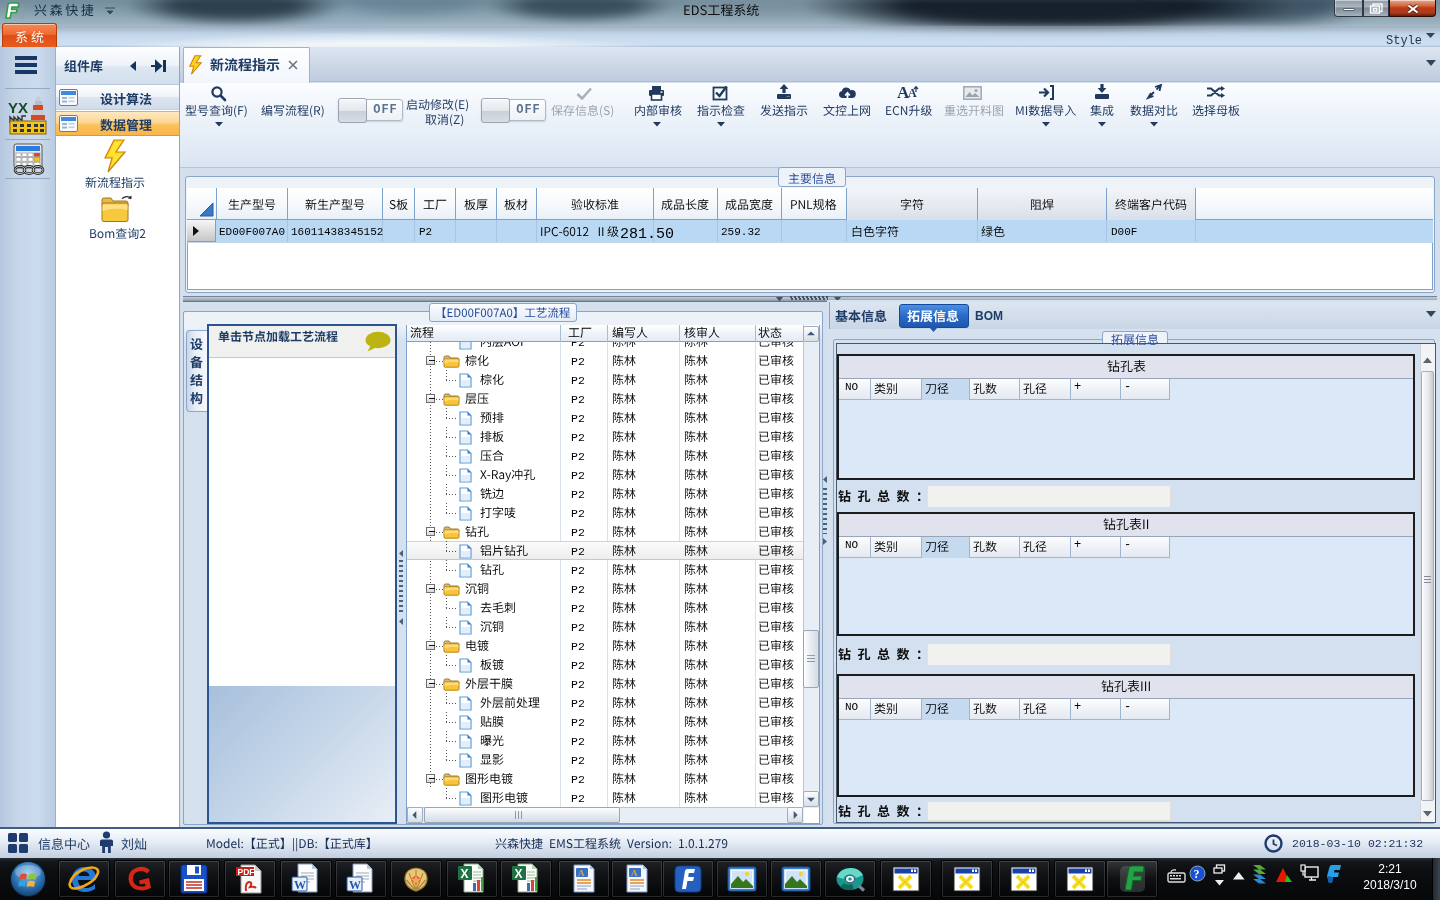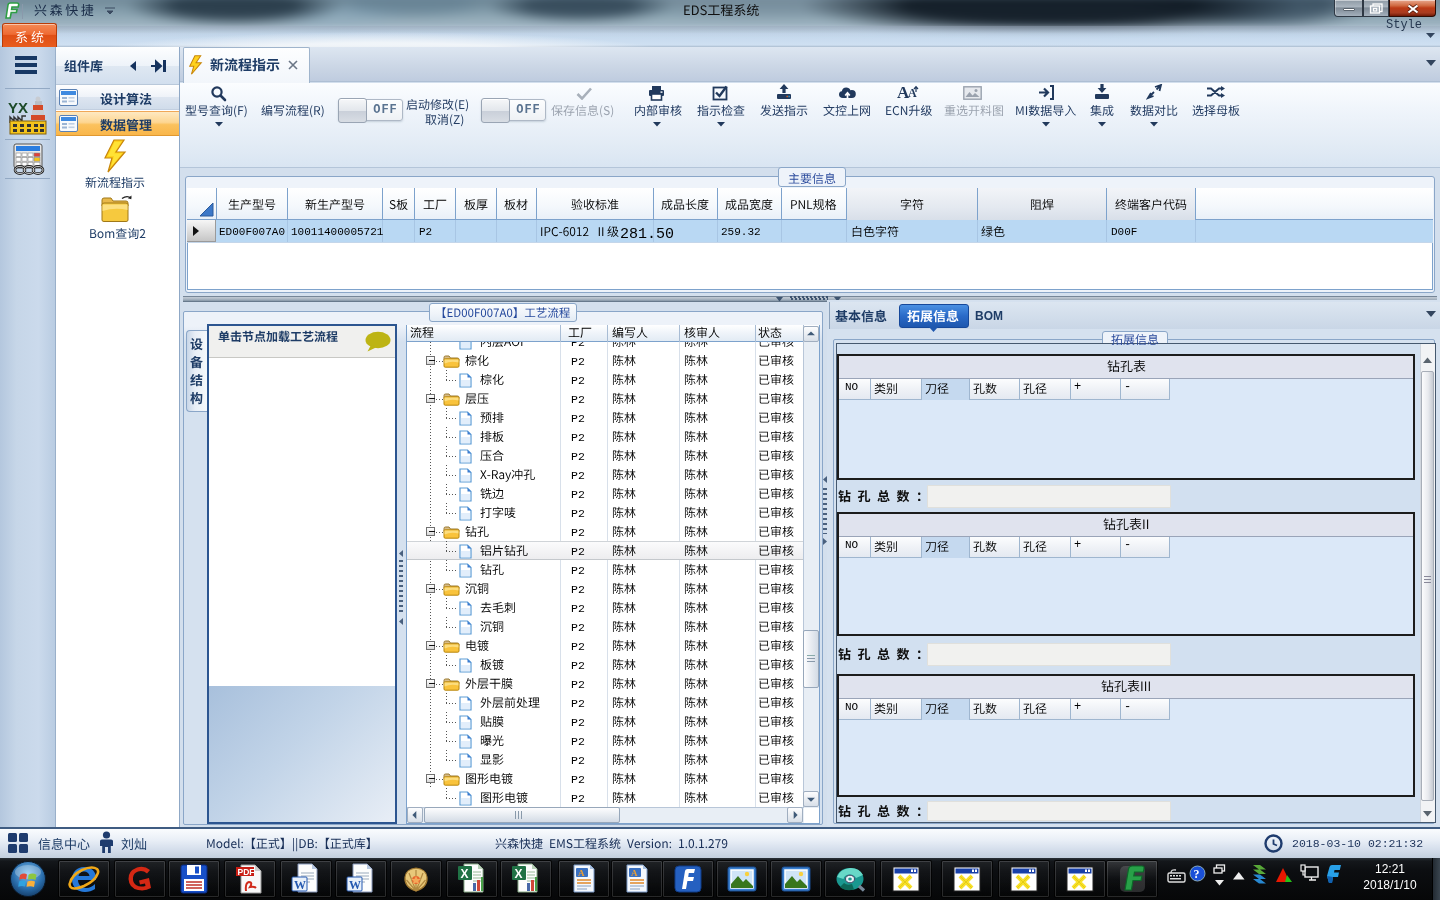--- a/index.html
+++ b/index.html
@@ -1752,22 +1752,22 @@
     <rect x="5" y="3" width="13" height="10" fill="#0c0e11" stroke="#eee" stroke-width="1.4"></rect>
     <path d="M9 16 h7 M11.5 13 v3" stroke="#eee" stroke-width="1.3"></path>
     <rect x="1" y="1" width="4" height="6" fill="#0c0e11" stroke="#eee" stroke-width="1.2"></rect>
     <path d="M3 7 L3 11 L5 11" stroke="#eee" stroke-width="1.2" fill="none"></path>
   </svg>
 <svg class="a" style="left:1325px;top:864px" width="18" height="20" viewBox="0 0 18 20">
     <path d="M2 12 L4.5 3 Q5 1 7 1 L16 1 L14.8 6 L9.5 6 L9 8.5 L14 8.5 L13 13 L8 13 L7 19 L4 19Z" fill="#28a0e8"></path>
     <path d="M2 12 L8 13 L7 19 L4 19Z" fill="#1060b0"></path>
   </svg>
 <div class="a" style="left:1352px;top:862px;width:76px;height:34px;color:#fff;font-size:12px;text-align:center;font-family:'Liberation Sans'">
-    <div>12:21</div>
-    <div style="margin-top:2px">2018/1/10</div>
+    <div>2:21</div>
+    <div style="margin-top:2px">2018/3/10</div>
   </div>
 <div class="a" style="left:1432px;top:858px;width:8px;height:42px;background:linear-gradient(90deg,#222a32,#3a454f);border-left:1px solid #000"></div>
 <svg class="tx " style="left:34.0px;top:15.0px;fill:#1a2c48;">
     <g transform="scale(0.013)">
       <use href="#g34" x="0"></use>
       <use href="#g35" x="1200"></use>
       <use href="#g36" x="2400"></use>
       <use href="#g37" x="3600"></use>
     </g>
   </svg>
@@ -1781,21 +1781,21 @@
       <use href="#g3d" x="3873"></use>
       <use href="#g3e" x="4873"></use>
     </g>
   </svg>
 <svg class="tx " style="left:15.0px;top:42.0px;fill:#fff;">
     <g transform="scale(0.013)">
       <use href="#g3d" x="0"></use>
       <use href="#g3e" x="1231"></use>
     </g>
   </svg>
-<div class="a mono" style="left:1386px;top:18px;font-size:12px;color:#25374f">Style</div>
+<div class="a mono" style="left:1386px;top:34px;font-size:12px;color:#25374f">Style</div>
 <svg class="tx " style="left:64.0px;top:71.0px;fill:#1e3c66;">
     <g transform="scale(0.013)">
       <use href="#g3f" x="0"></use>
       <use href="#g40" x="1000"></use>
       <use href="#g41" x="2000"></use>
     </g>
   </svg>
 <svg class="tx " style="left:100.0px;top:104.0px;fill:#1e3c66;">
     <g transform="scale(0.013)">
       <use href="#g42" x="0"></use>
@@ -2073,21 +2073,21 @@
     <g transform="scale(0.012)">
       <use href="#gaa" x="0"></use>
       <use href="#gab" x="1000"></use>
       <use href="#gac" x="2000"></use>
       <use href="#gad" x="3000"></use>
       <use href="#gae" x="4000"></use>
       <use href="#gaf" x="5000"></use>
     </g>
   </svg>
 <div class="a mono" style="left:219px;top:226px;font-size:11px;color:#000">ED00F007A0</div>
-<div class="a mono" style="left:291px;top:226px;font-size:11px;color:#000">10011400005721</div>
+<div class="a mono" style="left:291px;top:226px;font-size:11px;color:#000">16011438345152</div>
 <div class="a mono" style="left:419px;top:226px;font-size:11px;color:#000">P2</div>
 <svg class="tx " style="left:540.0px;top:236.0px;">
     <g transform="scale(0.012)">
       <use href="#g4" x="0"></use>
       <use href="#ga2" x="287"></use>
       <use href="#gb0" x="913"></use>
       <use href="#g12" x="1547"></use>
       <use href="#gb1" x="1890"></use>
       <use href="#gb2" x="2439"></use>
       <use href="#gb3" x="2988"></use>

